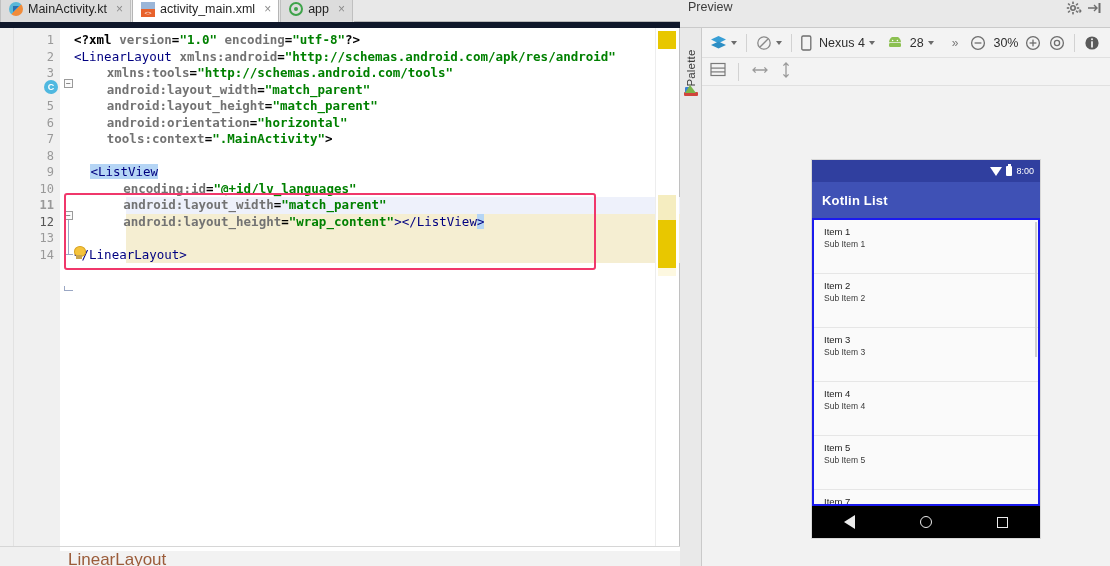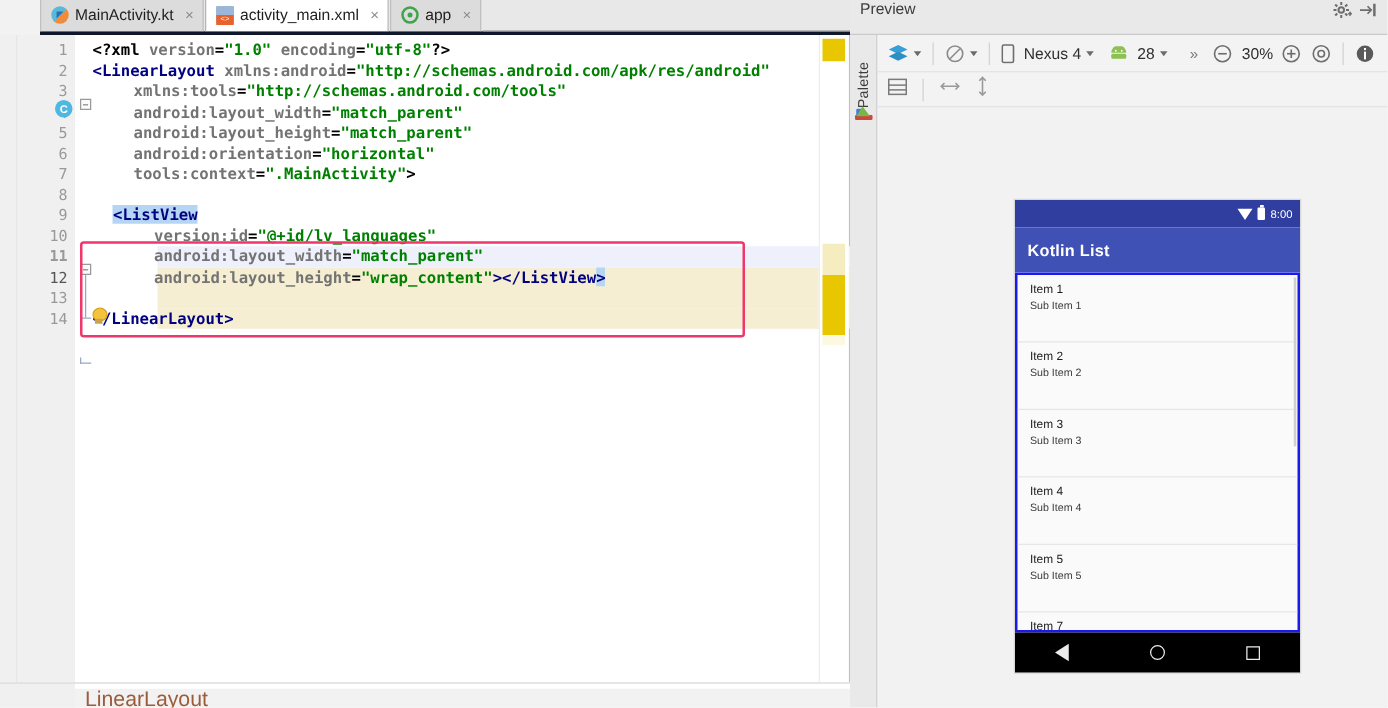--- a/index.html
+++ b/index.html
@@ -6,22 +6,22 @@
   html, body {
     width:1110px; height:566px;
     font-family: "Liberation Sans", sans-serif;
     background:#f2f2f2; overflow:hidden;
   }
   #app { position:relative; width:1110px; height:566px; background:#f2f2f2; }
 
   
   .tabbar {
     position:absolute; left:0; top:0; width:680px; height:28px;
-    background:#e8e8e8; border-bottom:3px solid #0f172a;
-    display:flex; align-items:flex-end;margin-left:32px;
+    background:#e8e8e8; border-bottom:6px solid #0f172a;
+    display:flex; align-items:flex-end;
   }
   .tab {
     height:27px; display:flex; align-items:center; gap:5px;
     padding:0 7px 0 8px; font-size:12.5px; color:#1f1f1f;
     background:#dcdcdc; border:1px solid #c0c0c0; border-bottom:none;
     margin-right:1px; position:relative;
   }
   .tab.active { background:#ffffff; border-color:#b5b5b5; height:28px; }
   .tab .tclose { color:#8b8b8b; font-size:12px; margin-left:4px; cursor:pointer; }
   .tabspacer { flex:1; height:27px; background:#e8e8e8; border-bottom:1px solid #b8b8b8; }
@@ -71,21 +71,21 @@
   }
   .gnum {
     position:absolute; right:6px; height:16.5px; line-height:16.5px;
     font-family:"DejaVu Sans Mono", monospace; font-size:12px; color:#999999;
     text-align:right;
   }
   .gnum.cur { color:#555; }
   .hl-row-cur { background:#faf3d8; }
 
   
-  .s-tag { color:#000080; font-weight:bold; }
+  .s-tag { color:#000080; font-weight:normal; }
   .s-attr { color:#737373; font-weight:bold; }
   .s-val { color:#008000; font-weight:bold; }
   .s-plain { color:#000000; font-weight:bold; }
   .s-sel { background:#b5d5f5; }
 
   
   .pinkbox {
     position:absolute; left:64px; top:165px; width:532px; height:77px;
     border:2px solid #f0376b; border-radius:3px; pointer-events:none;
   }
@@ -283,21 +283,21 @@
       <div class="lines" id="code-lines">
           <div class="ln"><span class="s-plain">&lt;?xml </span><span class="s-attr">version</span><span class="s-plain">=</span><span class="s-val">"1.0"</span><span class="s-plain"> </span><span class="s-attr">encoding</span><span class="s-plain">=</span><span class="s-val">"utf-8"</span><span class="s-plain">?&gt;</span></div>
           <div class="ln"><span class="s-tag">&lt;LinearLayout</span><span class="s-plain"> </span><span class="s-attr">xmlns:android</span><span class="s-plain">=</span><span class="s-val">"http://schemas.android.com/apk/res/android"</span></div>
           <div class="ln" style="padding-left: 46.8px;"><span class="s-attr">xmlns:tools</span><span class="s-plain">=</span><span class="s-val">"http://schemas.android.com/tools"</span></div>
           <div class="ln" style="padding-left: 46.8px;"><span class="s-attr">android:layout_width</span><span class="s-plain">=</span><span class="s-val">"match_parent"</span></div>
           <div class="ln" style="padding-left: 46.8px;"><span class="s-attr">android:layout_height</span><span class="s-plain">=</span><span class="s-val">"match_parent"</span></div>
           <div class="ln" style="padding-left: 46.8px;"><span class="s-attr">android:orientation</span><span class="s-plain">=</span><span class="s-val">"horizontal"</span></div>
           <div class="ln" style="padding-left: 46.8px;"><span class="s-attr">tools:context</span><span class="s-plain">=</span><span class="s-val">".MainActivity"</span><span class="s-plain">&gt;</span></div>
           <div class="ln">&nbsp;</div>
           <div class="ln" style="padding-left: 30.4px;"><span class="s-tag s-sel">&lt;ListView</span></div>
-          <div class="ln" style="padding-left: 63.2px;"><span class="s-attr">version:id</span><span class="s-plain">=</span><span class="s-val">"@+id/lv_languages"</span></div>
+          <div class="ln" style="padding-left: 63.2px;"><span class="s-attr">encoding:id</span><span class="s-plain">=</span><span class="s-val">"@+id/lv_languages"</span></div>
           <div class="ln" style="padding-left: 63.2px;"><span class="s-attr">android:layout_width</span><span class="s-plain">=</span><span class="s-val">"match_parent"</span></div>
           <div class="ln" style="padding-left: 63.2px;"><span class="s-attr">android:layout_height</span><span class="s-plain">=</span><span class="s-val">"wrap_content"</span><span class="s-tag">&gt;&lt;/ListView</span><span class="s-tag s-sel">&gt;</span></div>
           <div class="ln">&nbsp;</div>
           <div class="ln"><span class="s-tag">&lt;/LinearLayout&gt;</span></div>
         </div>
     </div>
 
     <div class="fold" style="top:51px;">−</div>
     <div class="fold" style="top:183px;">−</div>
     <div class="foldline" style="top:192px;height:34px;"></div>

